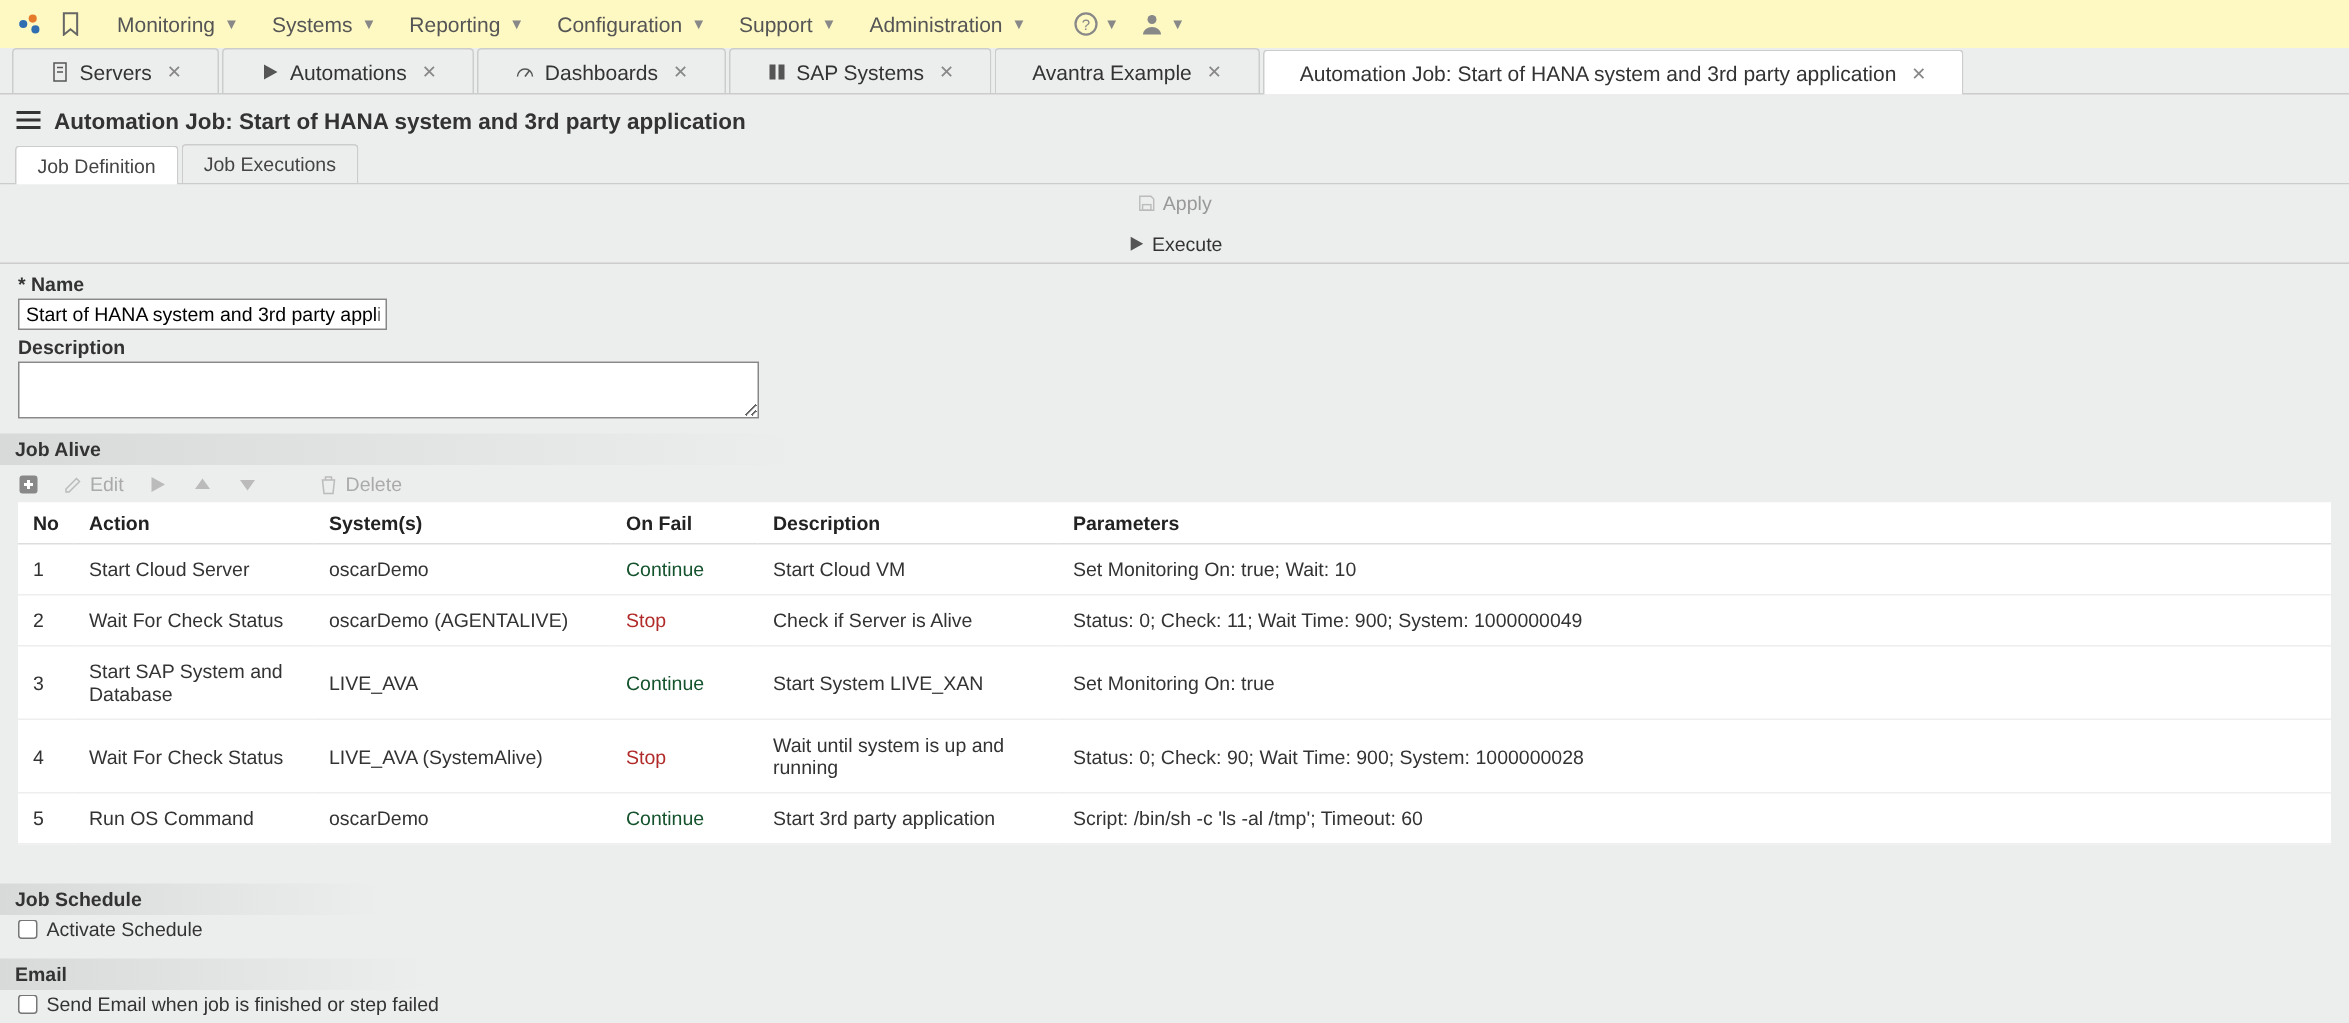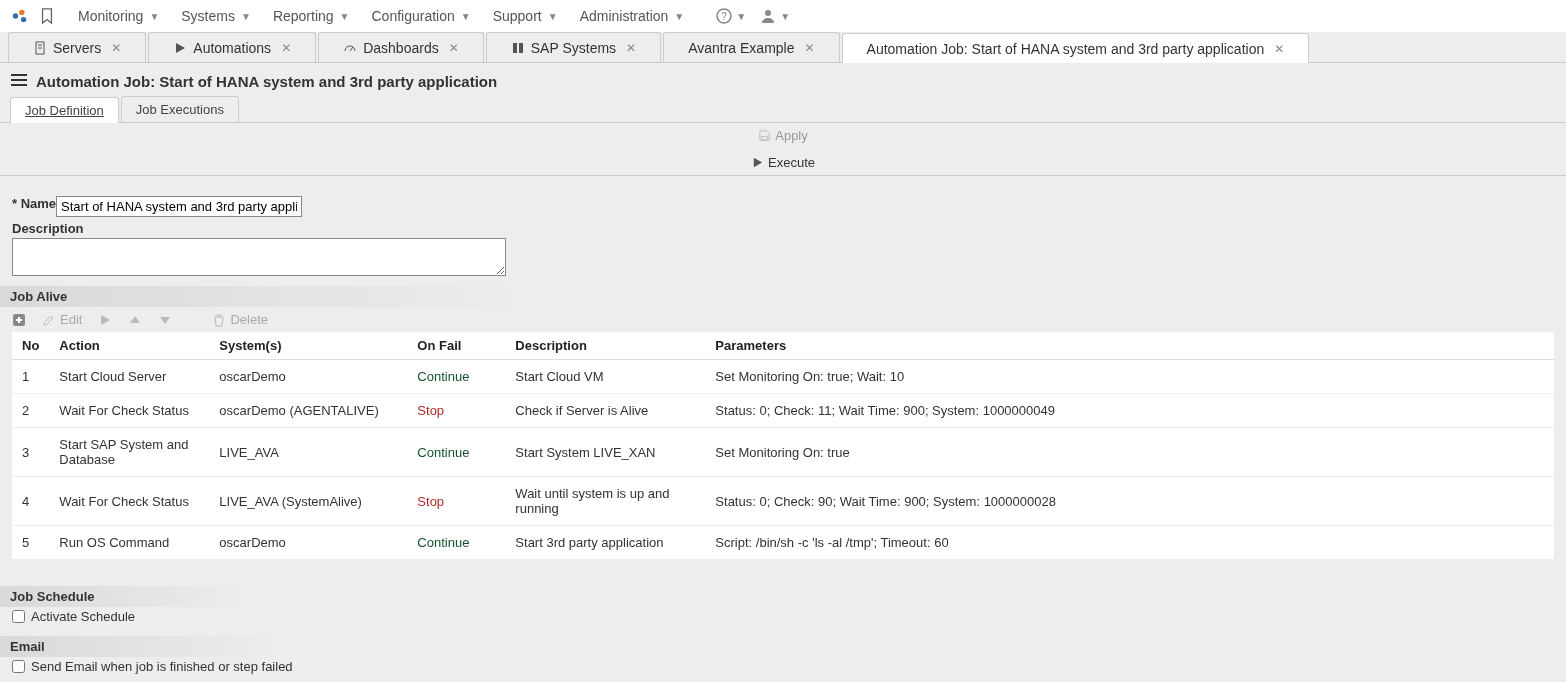--- a/index.html
+++ b/index.html
@@ -1,41 +1,41 @@
 <!DOCTYPE html>
 <html><head>
 <meta charset="utf-8">
 <style>
 * { margin:0; padding:0; box-sizing:border-box; }
 body { font-family:Arial,Helvetica,sans-serif; font-size:13px; color:#333; background:#eceded; width:1566px; }
-.topbar { display:flex; align-items:center; gap:6px; padding:6px 10px; background:#ffffff; }
+.topbar { display:flex; align-items:center; gap:6px; padding:6px 10px; background:#fef9c3; }
 .logo { width:20px; height:20px; display:flex; align-items:center; justify-content:center; }
 .logo svg { display:block; }
 .bookmark-icon { width:14px; height:16px; color:#555; }
 .menu { display:flex; align-items:center; gap:4px; font-size:14px; color:#555; cursor:pointer; padding:2px 6px; }
 .caret { font-size:10px; color:#888; margin-left:2px; }
 .topmenus { display:flex; gap:10px; margin-left:8px; }
 .icon-btn { color:#888; font-size:15px; display:flex; align-items:center; gap:2px; cursor:pointer; padding:2px 4px;}
 .tabrow { display:flex; align-items:flex-end; border-bottom:1px solid #ccc; background:#eceded; padding:0 8px; }
 .tab { display:flex; align-items:center; gap:6px; padding:7px 24px 6px; border:1px solid #ccc; border-bottom:none; background:#eceded; margin-right:2px; font-size:14px; color:#333; cursor:pointer; border-top-left-radius:3px; border-top-right-radius:3px;}
 .tab.active { background:#fff; position:relative; top:1px; }
 .tab .close { color:#888; font-size:12px; margin-left:4px; }
 .tab-icon { width:14px; height:14px; color:#555; display:inline-flex; }
 .pagetitle-row { display:flex; align-items:center; gap:8px; padding:10px 10px 6px; }
 .pagetitle-icon { width:18px; height:14px; color:#333; }
 .pagetitle { font-size:15px; font-weight:bold; color:#333; }
 .subtabs { display:flex; padding:0 10px; border-bottom:1px solid #ccc; }
 .subtab { padding:5px 14px; border:1px solid #ccc; border-bottom:none; background:#eceded; font-size:13px; color:#444; cursor:pointer; border-top-left-radius:3px; border-top-right-radius:3px; margin-right:2px;}
-.subtab.active { background:#fff; position:relative; top:1px;text-decoration:underline; }
+.subtab.active { background:#fff; position:relative; top:1px; }
 .toolbar { display:flex; align-items:center; gap:12px; padding:5px 10px; border-bottom:1px solid #ccc; background:#eceded; font-size:13px;flex-direction:column;}
 .tool { display:flex; align-items:center; gap:4px; color:#999; cursor:default;}
 .tool.enabled { color:#333; cursor:pointer; }
 .tool svg { width:13px; height:13px; }
 .formrow { display:flex; gap:12px; padding:6px 12px 0; }
-.formgroup { display:flex; flex-direction:row;margin-top:14px; }
+.formgroup { display:flex; flex-direction:column; }
 label.fieldlabel { font-size:13px; font-weight:bold; color:#333; margin-bottom:2px; }
 input.textfield { width:246px; padding:2px 4px; font-size:13px; border:1px solid #888; background:#fff; }
 select.selectfield { width:148px; padding:2px 4px; font-size:13px; border:1px solid #888; background:#fff; }
 .descblock { display:flex; flex-direction:column; padding:4px 12px 10px; }
 textarea.descfield { width:494px; height:38px; border:1px solid #888; resize:both; font-size:13px; padding:2px 4px; }
 .section-header { background:linear-gradient(to right,#d8d9d9,#eceded); padding:3px 10px; font-weight:bold; font-size:13px; color:#333; }
 .section-header.narrow1 { width:534px; }
 .section-header.narrow2 { width:254px; }
 .section-header.narrow3 { width:284px; }
 .steps-toolbar { display:flex; align-items:center; gap:16px; padding:5px 12px; color:#aaa; font-size:13px;}

